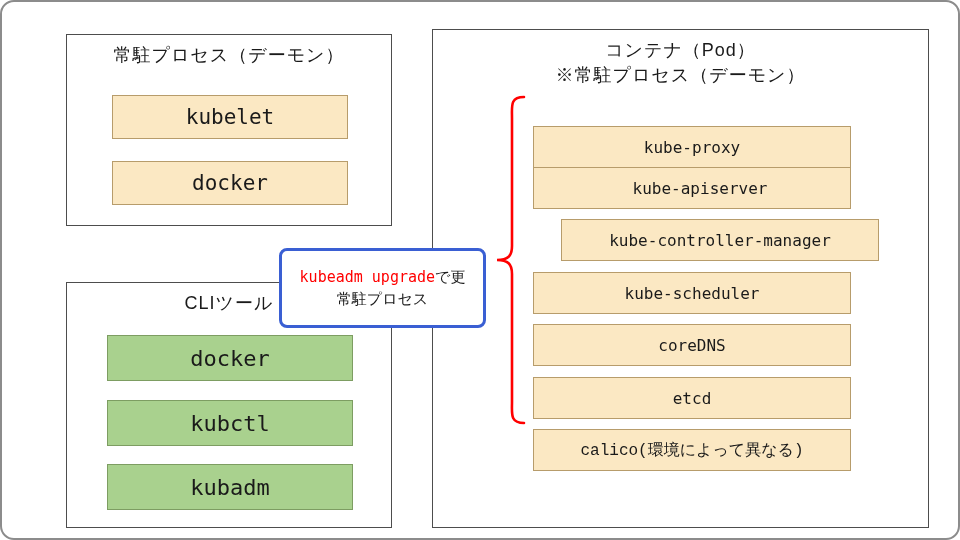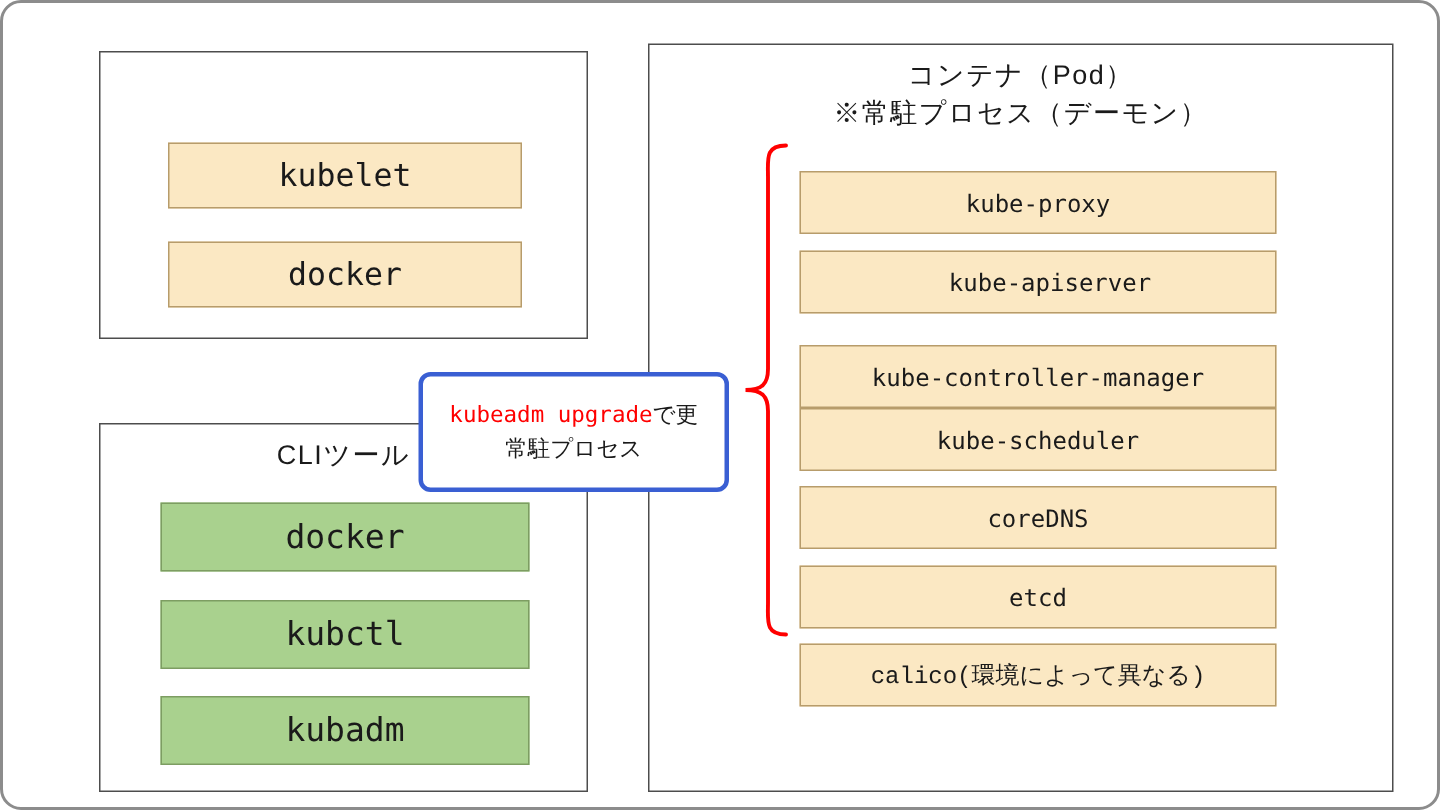--- a/index.html
+++ b/index.html
@@ -28,23 +28,23 @@
   .yellow{background:var(--yellow-fill);border:1px solid var(--yellow-border);}
   .green{background:var(--green-fill);border:1px solid var(--green-border);}
   .daemon-item{left:45px;width:236px;height:44px;font-size:21px;}
   .daemon-item.i0{top:60px;}
   .daemon-item.i1{top:126px;}
   .cli-item{left:40px;width:246px;height:46px;font-size:22px;}
   .cli-item.i0{top:52px;}
   .cli-item.i1{top:117px;}
   .cli-item.i2{top:181px;}
   .pod-item{left:100px;width:318px;height:42px;font-size:16px;}
-  .pod-item.i0{top:84px;}
+  .pod-item.i0{top:96px;}
   .pod-item.i1{top:137px;padding-left:16px;}
-  .pod-item.i2{top:200px;}
+  .pod-item.i2{top:189px;margin-left:28px;}
   .pod-item.i3{top:242px;}
   .pod-item.i4{top:294px;}
   .pod-item.i5{top:347px;}
   .pod-item.i6{top:399px;font-family:Liberation Mono, monospace;}
   .brace{position:absolute;left:489px;top:92px;width:38px;height:332px;z-index:3;}
   .brace path{fill:none;stroke:var(--brace-color);stroke-width:2.6;stroke-linecap:round;}
   .callout{
     position:absolute;left:277px;top:246px;width:207px;height:80px;box-sizing:border-box;
     background:#ffffff;border:3px solid var(--callout-border);border-radius:8px;
     display:flex;flex-direction:column;align-items:center;justify-content:center;
@@ -54,20 +54,21 @@
     color:var(--callout-highlight);
     font-family:"DejaVu Sans Mono","Liberation Sans",monospace;
   }
 </style>
 </head>
 <body>
 
 <div class="canvas">
 
   <div class="group daemon-group">
+    <div class="group-title">常駐プロセス（デーモン）</div>
     <div class="item-box yellow daemon-item i0">kubelet</div>
     <div class="item-box yellow daemon-item i1">docker</div>
   </div>
 
   <div class="group cli-group">
     <div class="group-title">CLIツール</div>
     <div class="item-box green cli-item i0">docker</div>
     <div class="item-box green cli-item i1">kubctl</div>
     <div class="item-box green cli-item i2">kubadm</div>
   </div>

